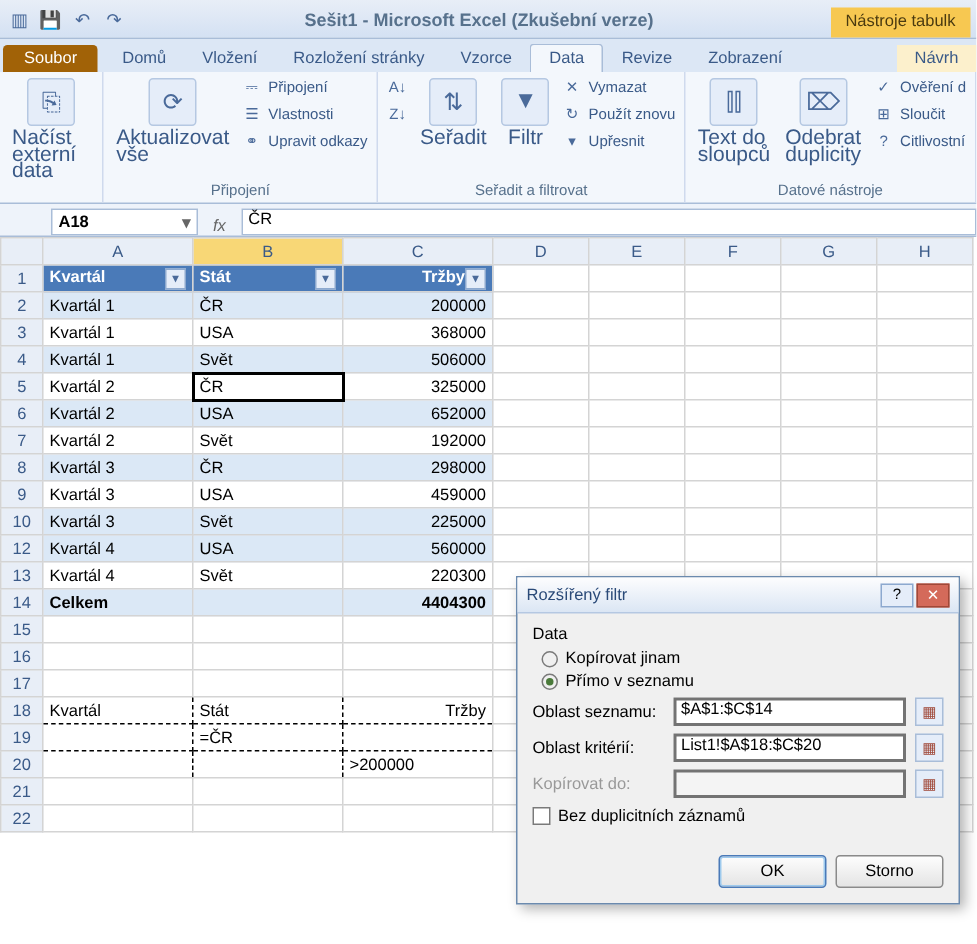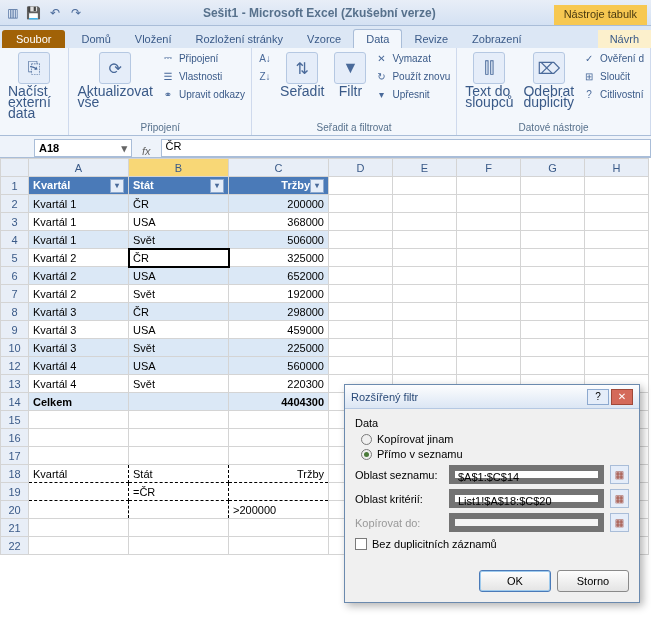--- a/index.html
+++ b/index.html
@@ -60,21 +60,21 @@
 .dlg-btns { display: flex; gap: 2px; }
 .dlg-tbtn { width: 22px; height: 16px; border: 1px solid #8da9cf; background: #e5edf9; display: flex; align-items: center; justify-content: center; font-size: 10px; cursor: pointer; }
 .dlg-tbtn.close { background: #d46a5a; color: #fff; border-color: #a04838; }
 .dlg-body { padding: 8px 10px; }
 .fieldset-label { margin-bottom: 4px; }
 .radio-row { display: flex; align-items: center; gap: 5px; margin: 3px 0 3px 6px; }
 .radio { width: 11px; height: 11px; border: 1px solid #7a7a7a; border-radius: 50%; display: inline-flex; align-items: center; justify-content: center; }
 .radio.checked::after { content: ""; width: 5px; height: 5px; background: #4a7a3a; border-radius: 50%; }
 .dlg-row { display: flex; align-items: center; margin: 5px 0; gap: 6px; }
 .dlg-row label { width: 88px; }
-.dlg-input { flex: 1; height: 19px; border: 6px solid #737373; background: #fff; padding: 0 3px; font-size: 11px; }
+.dlg-input { flex: 1; height: 19px; border: 2px solid #737373; background: #fff; padding: 0 3px; font-size: 11px; }
 .ref-btn { width: 19px; height: 19px; border: 1px solid #a9bdd8; background: #e5edf9; display: flex; align-items: center; justify-content: center; cursor: pointer; font-size: 10px; color: #a04838; }
 .check-row { display: flex; align-items: center; gap: 5px; margin: 6px 0; }
 .checkbox { width: 12px; height: 12px; border: 1px solid #7a7a7a; background: #fff; }
 .dlg-footer { display: flex; justify-content: flex-end; gap: 6px; padding: 6px 10px 10px; }
 .btn { min-width: 72px; height: 22px; border: 1px solid #8a8a8a; background: linear-gradient(#fdfdfd,#e4e4e4); border-radius: 3px; cursor: pointer; font-size: 11px; }
 .btn.default { border: 1px solid #4a7ab8; box-shadow: 0 0 0 1px #9ecaed inset; }
 </style>
 </head>
 <body>
 

